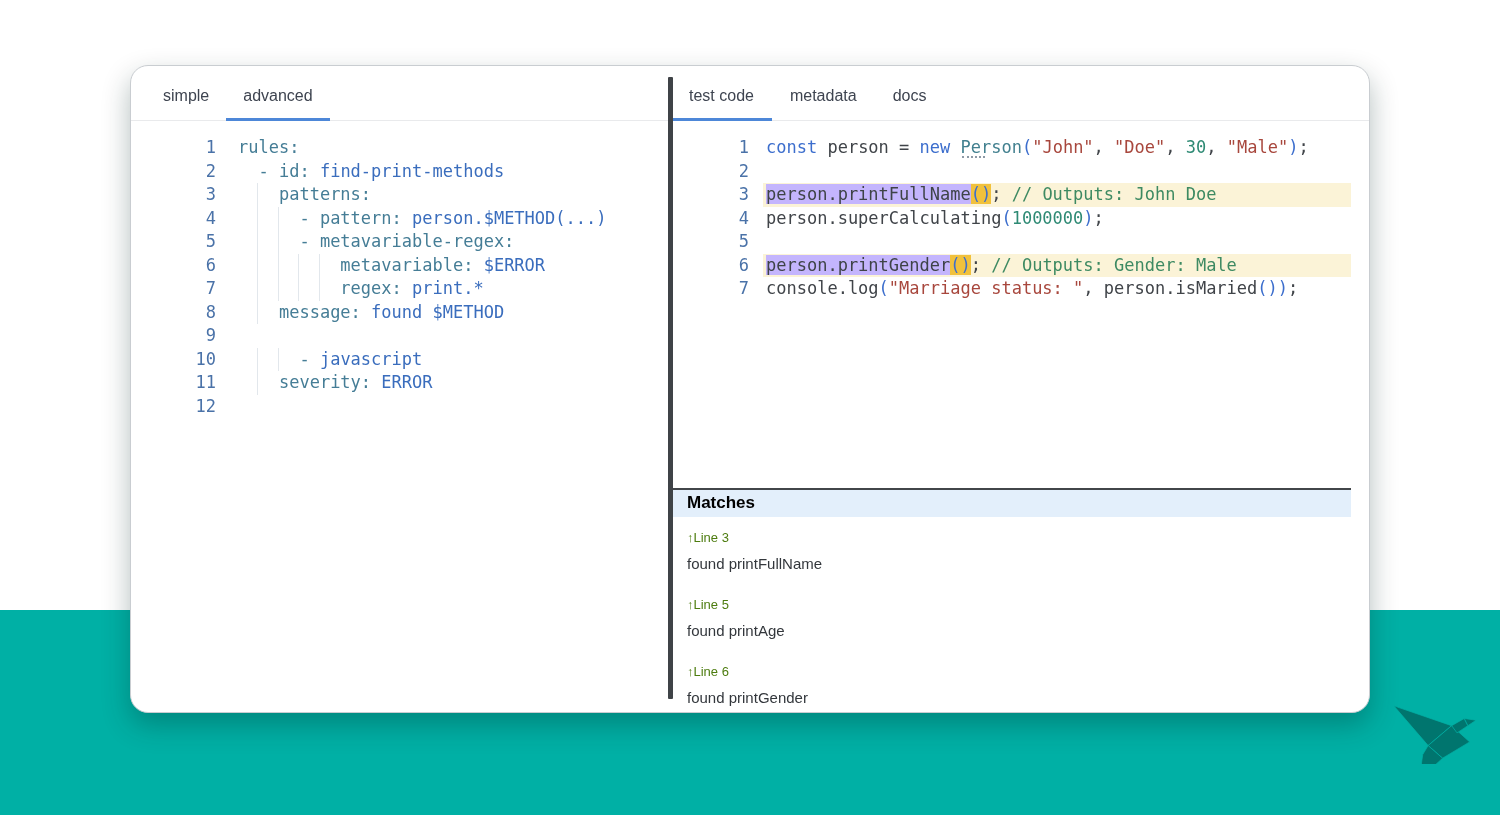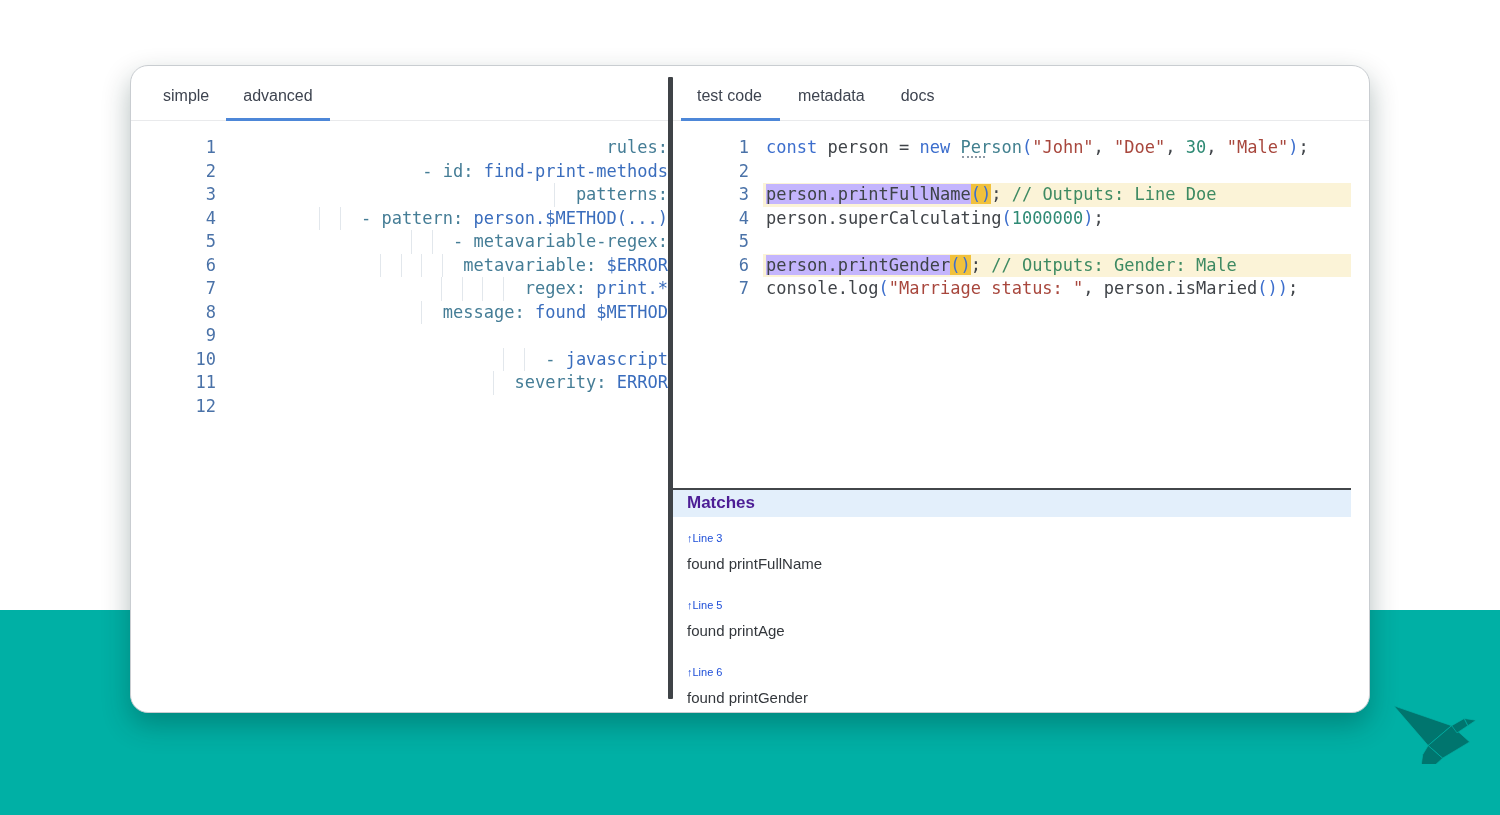--- a/index.html
+++ b/index.html
@@ -18,38 +18,38 @@
 
   .pane { position:relative; display:flex; flex-direction:column; }
   .pane-left  { width:537px; }
   .pane-right { flex:1; }
 
   .splitter { width:5px; background:#3f4347; margin:11px 0 13px 0; border-radius:1px; }
 
   .tabbar { height:55px; display:flex; align-items:flex-end;
             border-bottom:1px solid #e9eaec; flex:none; }
   .pane-left  .tabbar { padding-left:15px; }
-  .pane-right .tabbar { padding-left:8px; }
+  .pane-right .tabbar { padding-left:0; }
   .tab { padding:0 17px 13px 17px; font-size:16px; color:#3e4450; cursor:pointer;
          margin-bottom:-1px; border-bottom:3px solid transparent; }
   .pane-right .tab { padding:0 18px 13px 18px; }
   .pane-right .tab:first-child { padding-left:16px; }
   .tab.active { border-bottom-color:#4d87d8; }
 
   .editor { font-family:"DejaVu Sans Mono", monospace; font-size:17px;
             line-height:23.5px; padding-top:15px; flex:none; }
   .editor-left  { flex:1; }
   .editor-right { height:367px; }
 
   .code-row { display:flex; height:23.5px; white-space:pre; }
   .gutter { flex:none; text-align:right; color:#4a72a8; }
   .editor-left  .gutter { width:85px; margin-right:14px; }
   .editor-right .gutter { width:76px; margin-right:14px; }
   .code-content { flex:1; white-space:pre; color:#404449; }
-  .editor-left  .code-content { padding-left:8px;text-align:right; }
+  .editor-left  .code-content { padding-left:8px; }
   .editor-right .code-content { padding-left:3px; margin-right:18px; }
   .code-row.hl .code-content { background:#fbf3d7; }
 
   .ind { display:inline-block; vertical-align:top; height:23.5px;
          background-image:repeating-linear-gradient(to right,
             transparent 0, transparent calc(2ch - 1px),
             #e2e7ec calc(2ch - 1px), #e2e7ec 2ch);
          background-size:calc(100% - 1ch) 100%; background-repeat:no-repeat; }
 
   
@@ -62,24 +62,24 @@
   .tk-cls::after { content:''; position:absolute; left:1px; bottom:-1px;
                    width:2.3ch; border-bottom:2px dotted #8d99a5; }
   .tk-str { color:#a8473d; }
   .tk-num { color:#2e8a74;text-align:center; }
   .tk-com { color:#3d8a62; }
   .tk-mt  { background:#c4b5fd; color:#3e4347; }
   .tk-mp  { background:#f1c13c; color:#3c6ecd; }
 
   .matches { flex:1; margin-right:18px; border-top:2px solid #42464a; }
   .matches-header { background:#e3effb; padding:3px 0 4px 14px; }
-  .matches-title { font-size:17px; font-weight:bold; color:#4c1d95; }
+  .matches-title { font-size:17px; font-weight:bold; color:#000000; }
   .matches-list { padding:8px 0 0 14px; }
   .match-item { margin-bottom:15px; }
-  .match-link { font-size:11px; color:#1d4ed8; line-height:26px; cursor:pointer; }
+  .match-link { font-size:13px; color:#4d7c0f; line-height:26px; cursor:pointer; }
   .match-message { font-size:15px; color:#33373c; line-height:26px; }
 </style>
 </head>
 <body>
 
 <div class="stage">
 
   <div class="teal-band"></div>
 
   <div class="bird">
@@ -121,21 +121,21 @@
 
     <div class="pane pane-right">
       <div class="tabbar" id="right-tabbar">
           <div class="tab active">test code</div>
           <div class="tab">metadata</div>
           <div class="tab">docs</div>
         </div>
       <div class="editor editor-right" id="right-editor">
           <div class="code-row"><span class="gutter">1</span><span class="code-content"><span class="tk-kw">const</span><span class="tk-t"> person = </span><span class="tk-kw">new</span><span class="tk-t"> </span><span class="tk-cls">Person</span><span class="tk-pn">(</span><span class="tk-str">"John"</span><span class="tk-t">, </span><span class="tk-str">"Doe"</span><span class="tk-t">, </span><span class="tk-num">30</span><span class="tk-t">, </span><span class="tk-str">"Male"</span><span class="tk-pn">)</span><span class="tk-t">;</span></span></div>
           <div class="code-row"><span class="gutter">2</span><span class="code-content"></span></div>
-          <div class="code-row hl"><span class="gutter">3</span><span class="code-content"><span class="tk-mt">person.printFullName</span><span class="tk-mp">()</span><span class="tk-t">; </span><span class="tk-com">// Outputs: Line Doe</span></span></div>
+          <div class="code-row hl"><span class="gutter">3</span><span class="code-content"><span class="tk-mt">person.printFullName</span><span class="tk-mp">()</span><span class="tk-t">; </span><span class="tk-com">// Outputs: John Doe</span></span></div>
           <div class="code-row"><span class="gutter">4</span><span class="code-content"><span class="tk-t">person.superCalculating</span><span class="tk-pn">(</span><span class="tk-num">1000000</span><span class="tk-pn">)</span><span class="tk-t">;</span></span></div>
           <div class="code-row hl"><span class="gutter">5</span></div>
           <div class="code-row hl"><span class="gutter">6</span><span class="code-content"><span class="tk-mt">person.printGender</span><span class="tk-mp">()</span><span class="tk-t">; </span><span class="tk-com">// Outputs: Gender: Male</span></span></div>
           <div class="code-row"><span class="gutter">7</span><span class="code-content"><span class="tk-t">console.log</span><span class="tk-pn">(</span><span class="tk-str">"Marriage status: "</span><span class="tk-t">, person.isMaried</span><span class="tk-pn">()</span><span class="tk-pn">)</span><span class="tk-t">;</span></span></div>
         </div>
 
       <div class="matches">
         <div class="matches-header">
           <span class="matches-title">Matches</span>
         </div>

